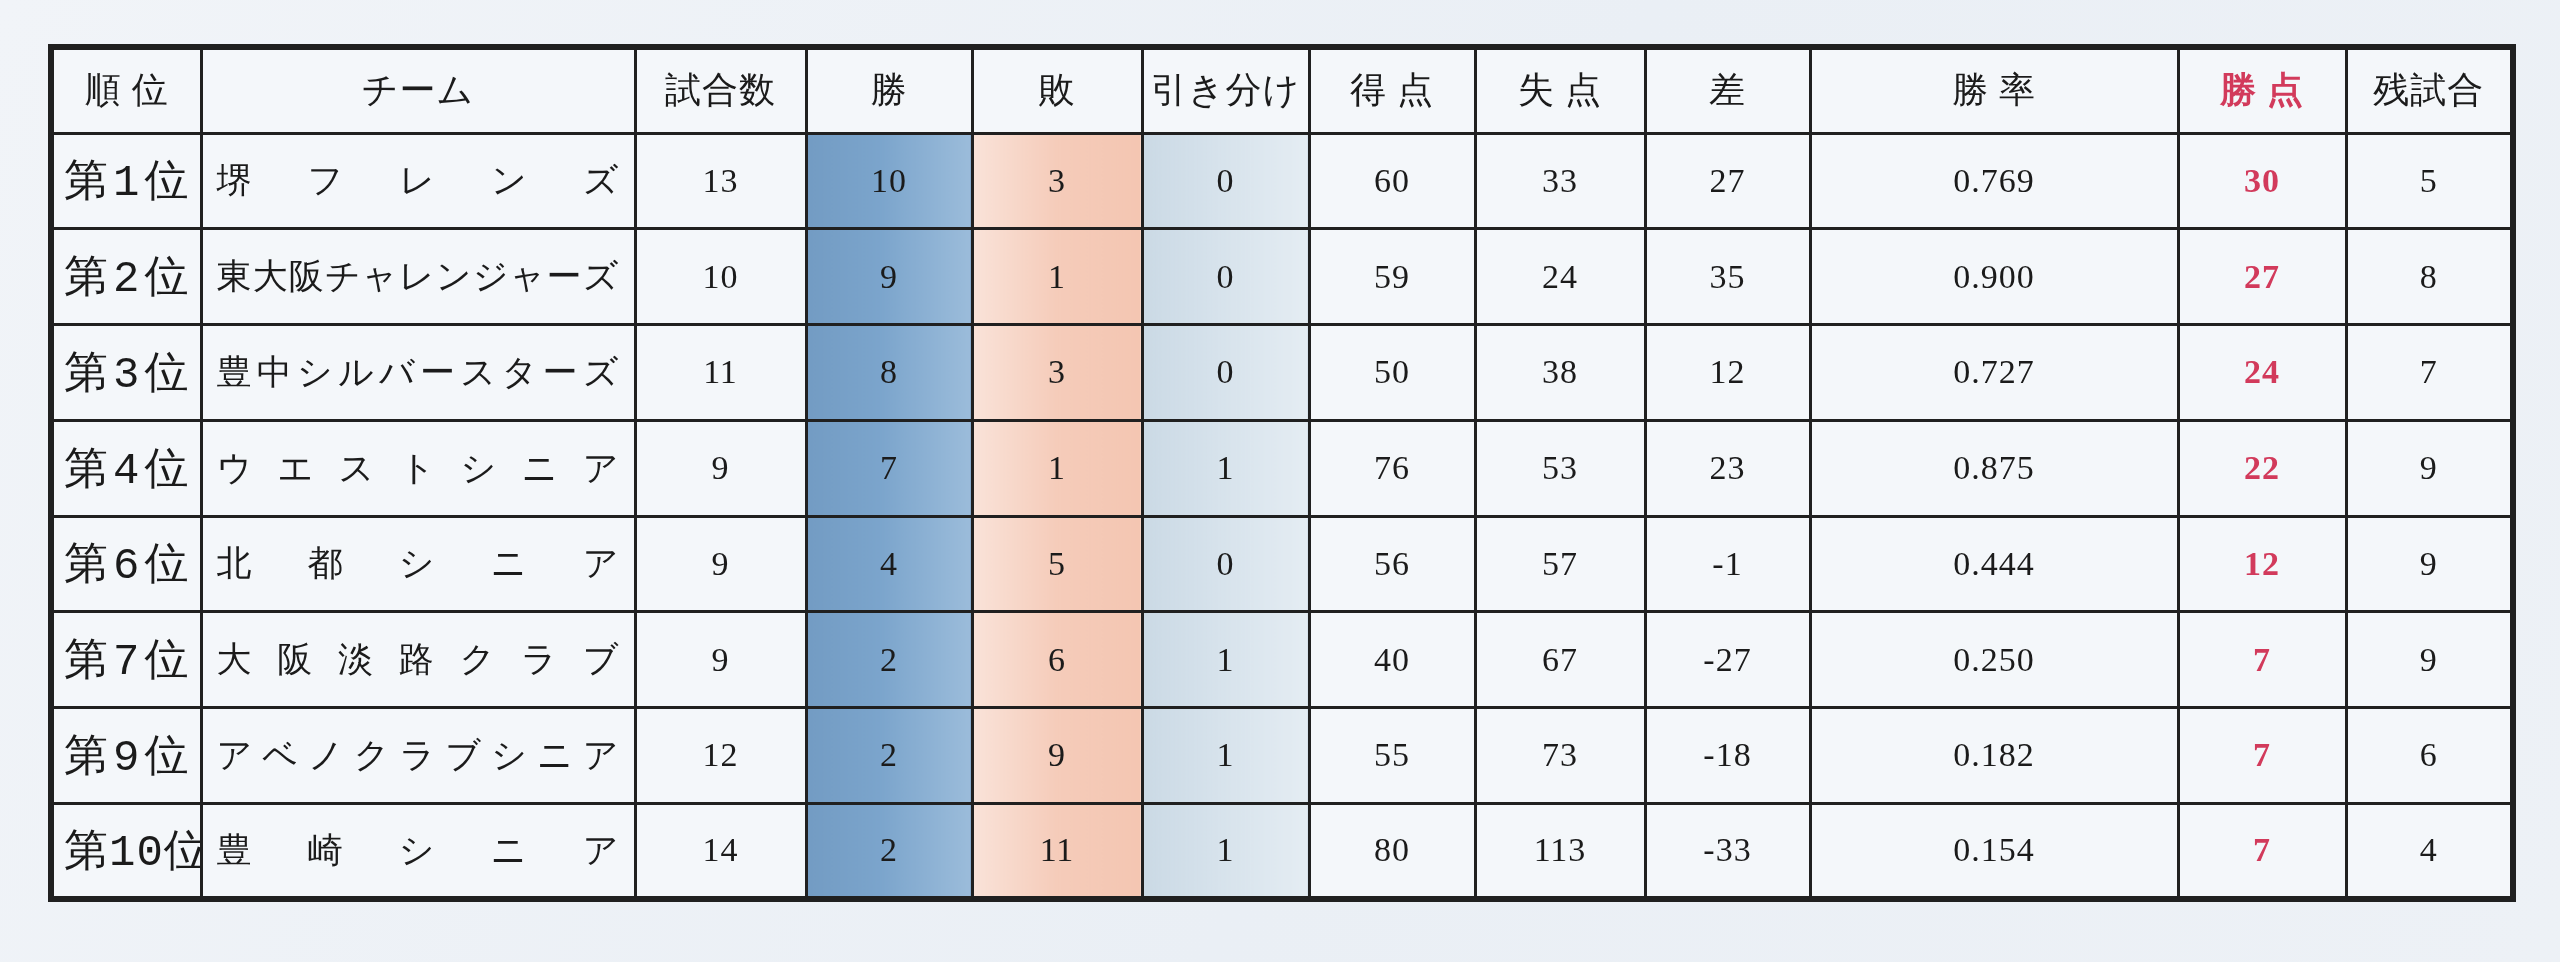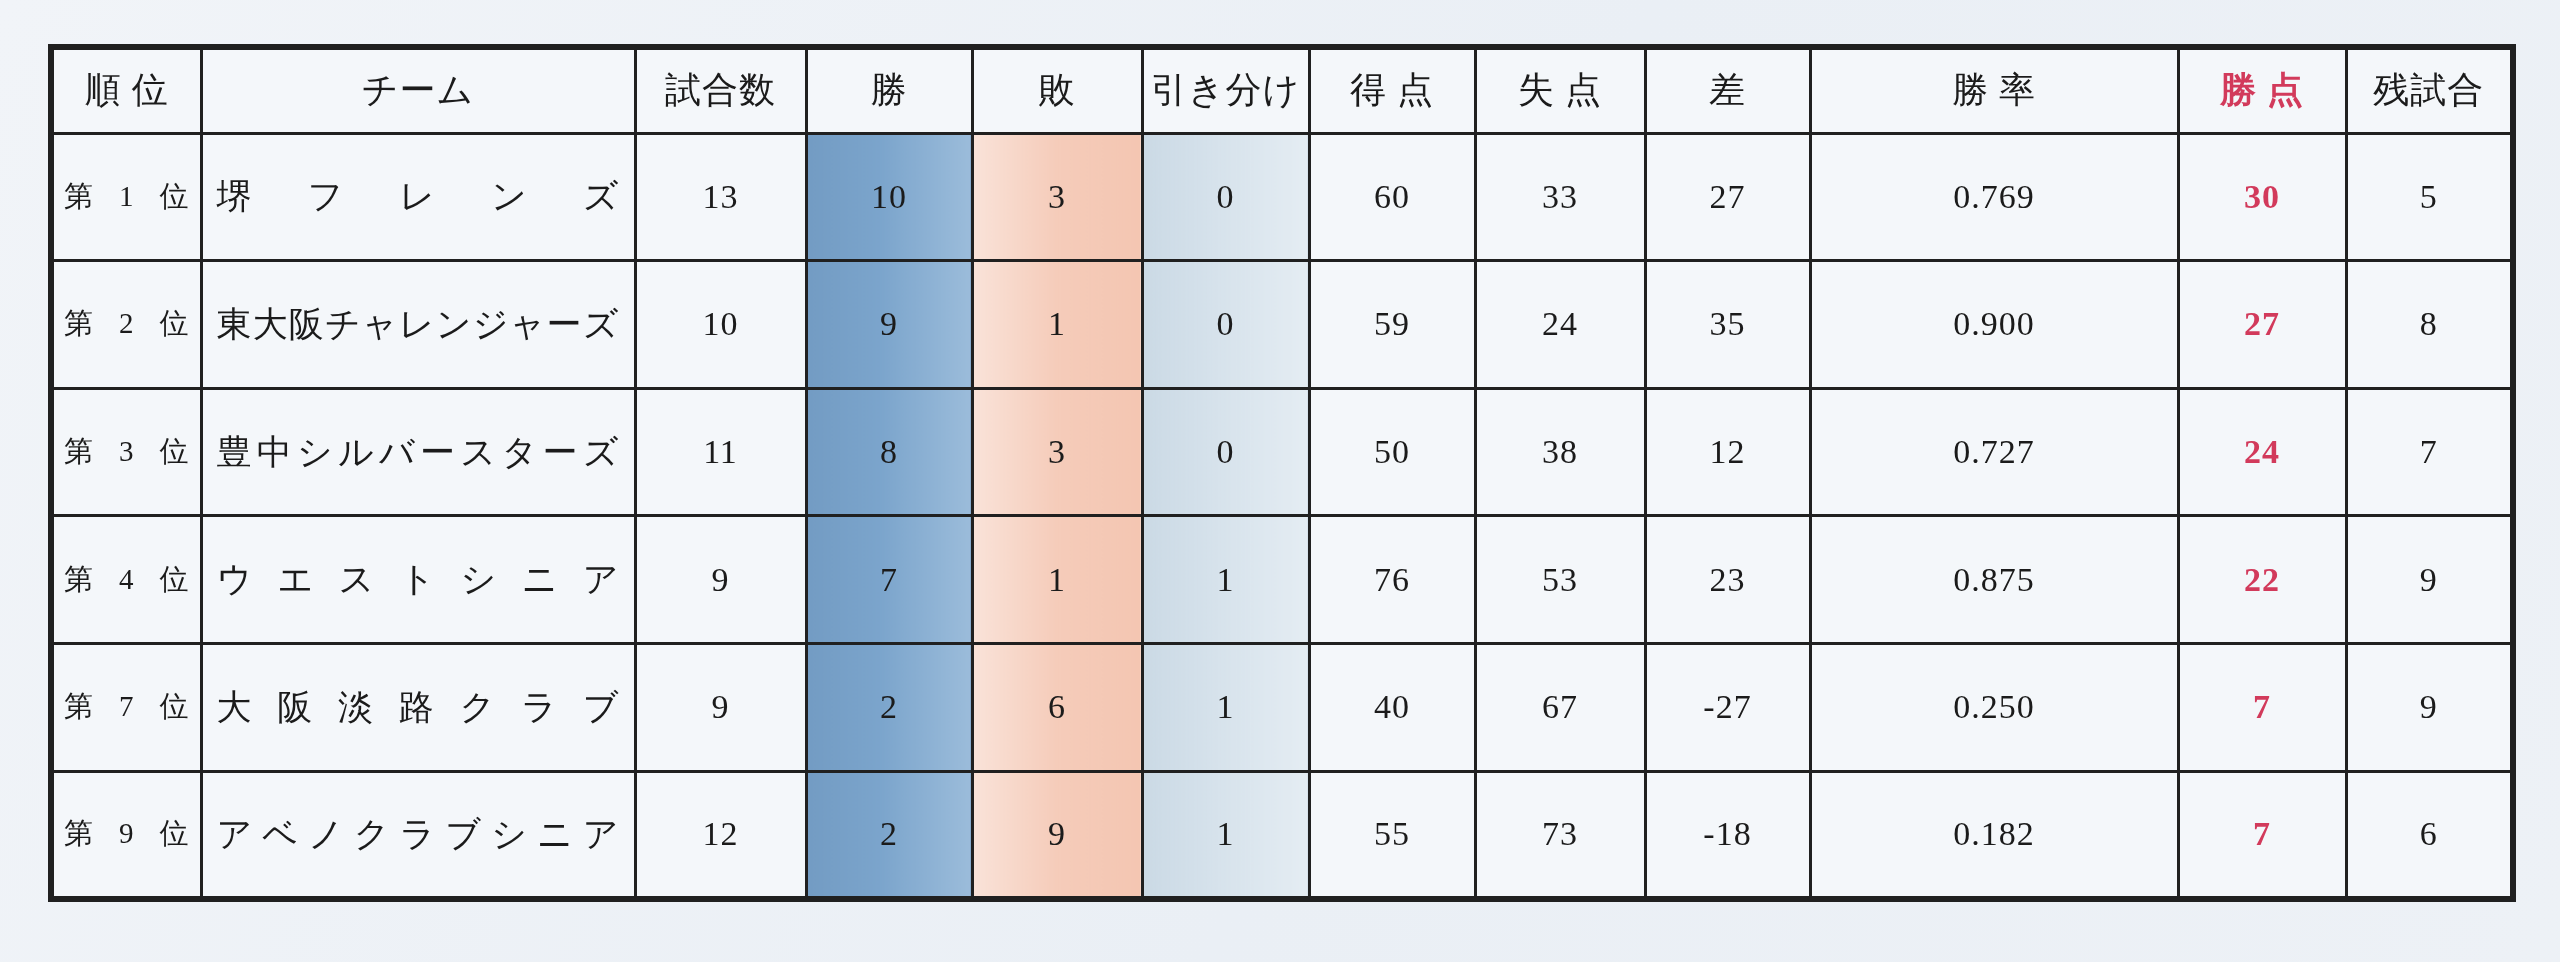--- a/index.html
+++ b/index.html
@@ -44,22 +44,23 @@
   tbody tr { height: 77px; }
   thead th { font-size: 36px; }
   
   .jp-justify {
     text-align: justify;
     text-align-last: justify;
     -moz-text-align-last: justify;
     word-break: break-all;
   }
   td.rank {
-    font-size: 29px;
+    font-size: 44px;
     padding: 4px 10px;
+    font-family: Liberation Mono, monospace;
   }
   td.team {
     font-size: 35px;
     padding: 0 14px;
   }
   
   td.win {
     background:
       linear-gradient(90deg, rgba(26,58,102,0.12) 0%, rgba(26,58,102,0.04) 45%, rgba(255,255,255,0.22) 100%),
       var(--win-bg);
@@ -165,20 +166,34 @@
         <td class="loss">1</td>
         <td class="draw">1</td>
         <td>76</td>
         <td>53</td>
         <td>23</td>
         <td>0.875</td>
         <td class="red">22</td>
         <td>9</td>
       </tr>
       <tr>
+        <td class="rank jp-justify">第6位</td>
+        <td class="team jp-justify">北都シニア</td>
+        <td>9</td>
+        <td class="win">4</td>
+        <td class="loss">5</td>
+        <td class="draw">0</td>
+        <td>56</td>
+        <td>57</td>
+        <td>-1</td>
+        <td>0.444</td>
+        <td class="red">12</td>
+        <td>9</td>
+      </tr>
+      <tr>
         <td class="rank jp-justify">第7位</td>
         <td class="team jp-justify">大阪淡路クラブ</td>
         <td>9</td>
         <td class="win">2</td>
         <td class="loss">6</td>
         <td class="draw">1</td>
         <td>40</td>
         <td>67</td>
         <td>-27</td>
         <td>0.250</td>
@@ -192,15 +207,29 @@
         <td class="win">2</td>
         <td class="loss">9</td>
         <td class="draw">1</td>
         <td>55</td>
         <td>73</td>
         <td>-18</td>
         <td>0.182</td>
         <td class="red">7</td>
         <td>6</td>
       </tr>
+      <tr>
+        <td class="rank jp-justify">第10位</td>
+        <td class="team jp-justify">豊崎シニア</td>
+        <td>14</td>
+        <td class="win">2</td>
+        <td class="loss">11</td>
+        <td class="draw">1</td>
+        <td>80</td>
+        <td>113</td>
+        <td>-33</td>
+        <td>0.154</td>
+        <td class="red">7</td>
+        <td>4</td>
+      </tr>
     </tbody>
   </table>
 </div>
 
 </body></html>

